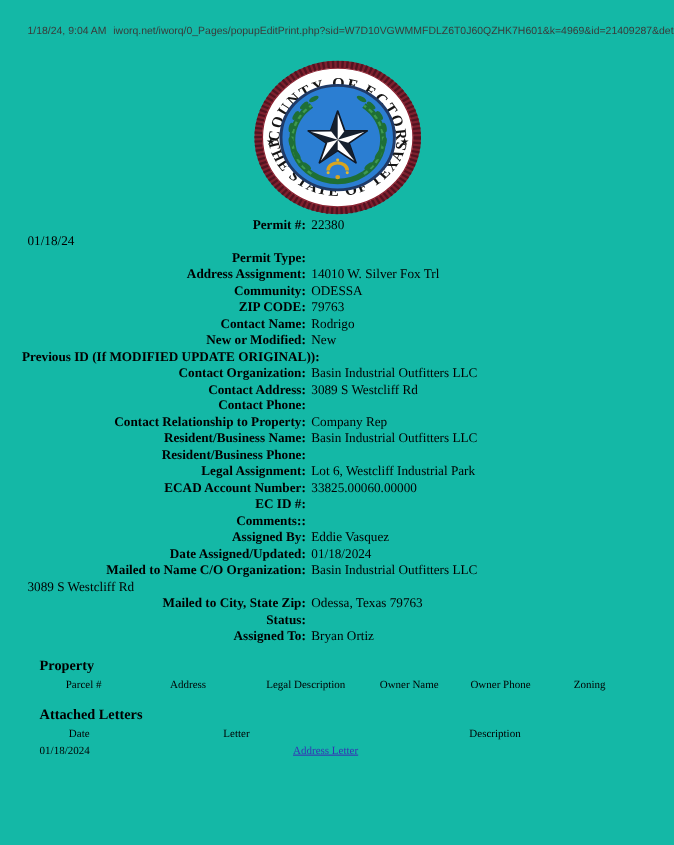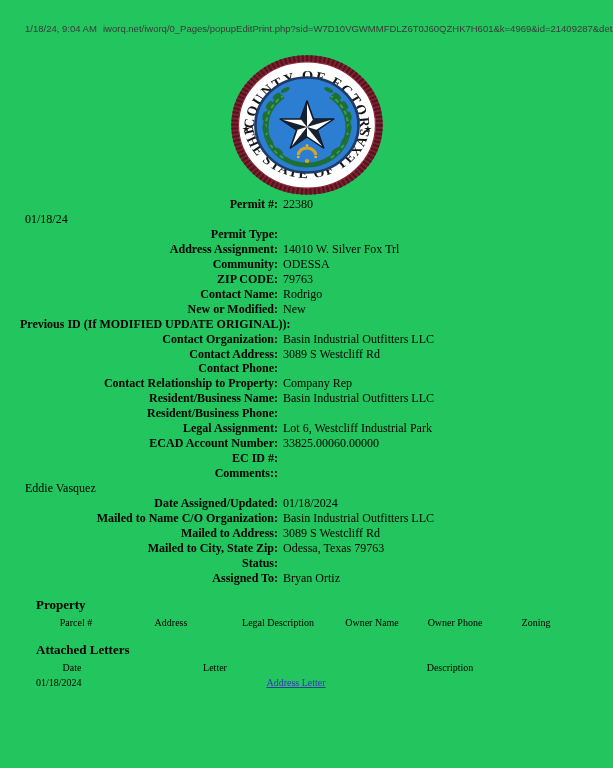--- a/index.html
+++ b/index.html
@@ -1,17 +1,17 @@
 <!DOCTYPE html>
 <html><head>
 <meta charset="utf-8">
 <style>
   html,body { margin:0; padding:0; background:#ffffff; }
   #canvas {
-    position:relative; width:613px; height:768px; background:#22c55e;
+    position:relative; width:613px; height:768px; background:#14b8a6;
     font-family:"Liberation Serif","DejaVu Serif",serif; color:#000;
     overflow:hidden;
   }
   
   .print-header { position:absolute; top:23px; left:0; width:613px;
     font-family:"Liberation Sans","DejaVu Sans",sans-serif;
     font-size:9.5px; color:#3a3a3a; }
   .print-date { position:absolute; left:25px; top:0; white-space:nowrap; }
   .print-url  { position:absolute; left:103px; top:0; white-space:nowrap; }
 
@@ -185,32 +185,32 @@
       </div>
     <div class="prow">
         <span class="plabel">EC ID #:</span>
         <span class="pvalue"></span>
       </div>
     <div class="prow">
         <span class="plabel">Comments::</span>
         <span class="pvalue"></span>
       </div>
     <div class="prow">
+        <span class="plabel">Assigned By:</span>
         <span class="pvalue">Eddie Vasquez</span>
       </div>
     <div class="prow">
         <span class="plabel">Date Assigned/Updated:</span>
         <span class="pvalue">01/18/2024</span>
       </div>
     <div class="prow">
         <span class="plabel">Mailed to Name C/O Organization:</span>
         <span class="pvalue">Basin Industrial Outfitters LLC</span>
       </div>
     <div class="prow">
-        <span class="plabel">Mailed to Address:</span>
         <span class="pvalue">3089 S Westcliff Rd</span>
       </div>
     <div class="prow">
         <span class="plabel">Mailed to City, State Zip:</span>
         <span class="pvalue">Odessa, Texas 79763</span>
       </div>
     <div class="prow">
         <span class="plabel">Status:</span>
         <span class="pvalue"></span>
       </div>

